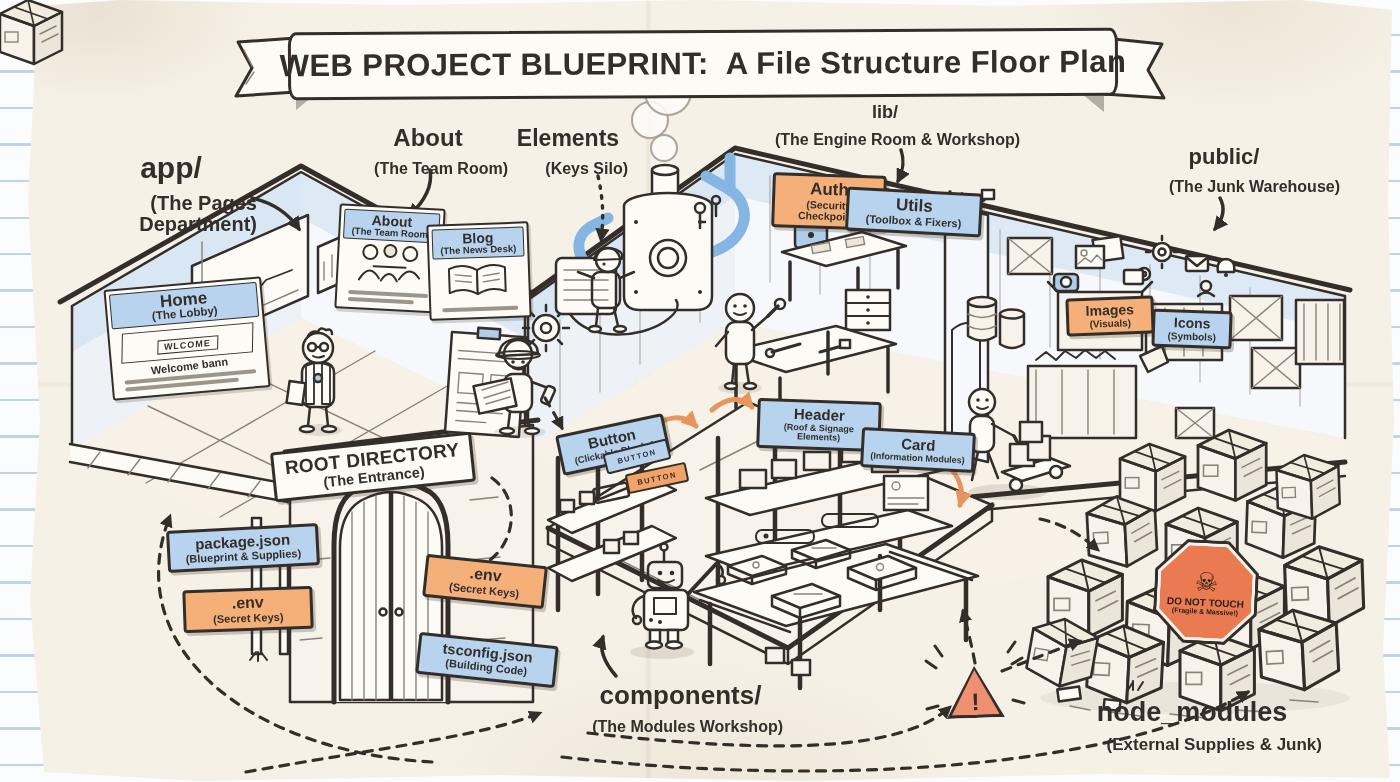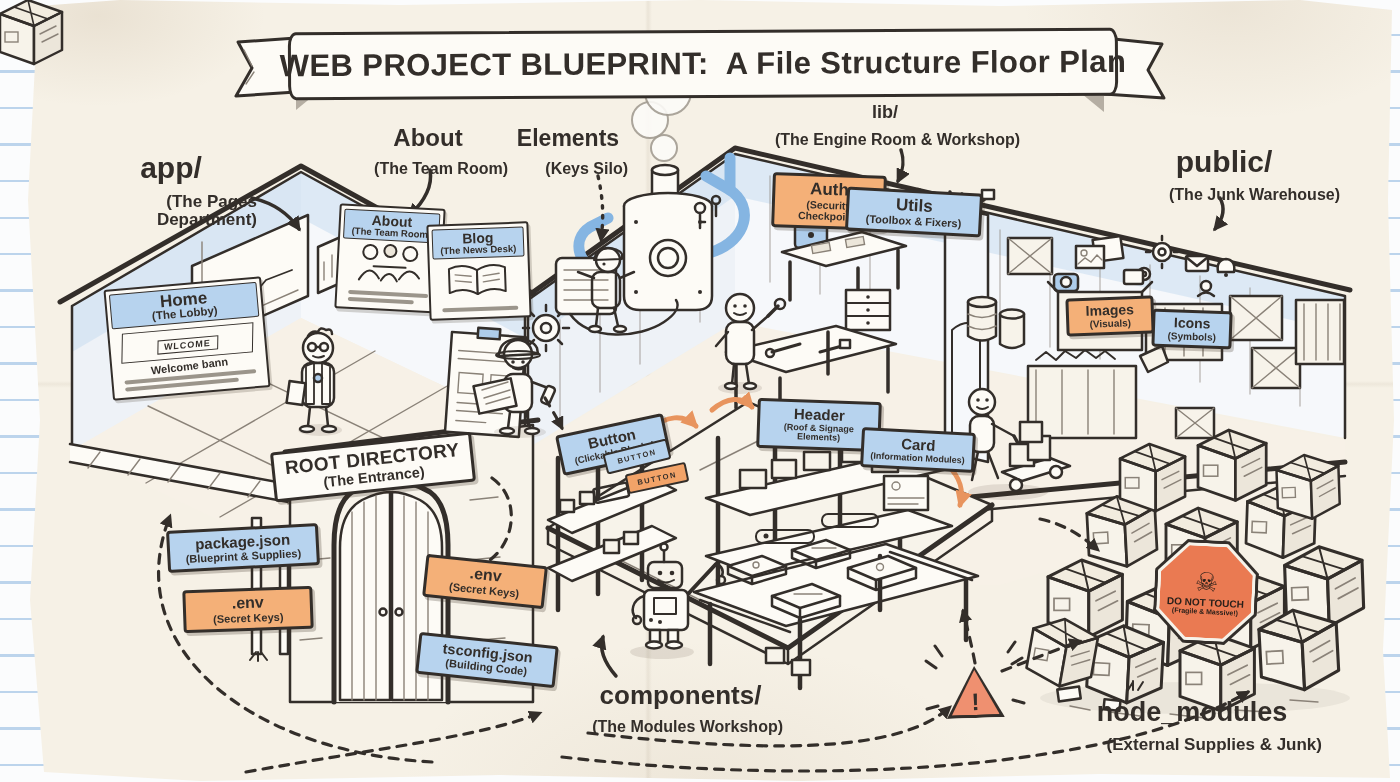--- a/index.html
+++ b/index.html
@@ -532,36 +532,36 @@
   </svg>
 
   <div class="ov" style="left:288px;top:30px;width:824px;height:62px;background:#fdfbf6;
        border:3.5px solid #332e2a;border-radius:8px/14px;transform:rotate(-.3deg);
        display:flex;align-items:center;justify-content:center;z-index:4;">
     <span style="font-size:31px;font-weight:800;letter-spacing:.4px;white-space:pre;">WEB PROJECT BLUEPRINT:  A File Structure Floor Plan</span>
   </div>
 
   <div class="ov callout" style="left:85px;top:152px;width:172px;">
     <span class="name" style="font-size:30px;">app/</span>
-    <span class="sub" style="font-size:17px;">(The Pages Department)</span>
+    <span class="sub" style="font-size:20px;">(The Pages Department)</span>
   </div>
   <div class="ov callout" style="left:348px;top:126px;width:160px;">
     <span class="name" style="font-size:24px;">About</span>
     <span class="sub">(The Team Room)</span>
   </div>
   <div class="ov callout" style="left:508px;top:127px;width:120px;">
     <span class="name" style="font-size:23px;">Elements</span>
     <span class="sub">(Keys Silo)</span>
   </div>
   <div class="ov callout" style="left:750px;top:103px;width:270px;">
     <span class="name" style="font-size:18px;">lib/</span>
     <span class="sub">(The Engine Room &amp; Workshop)</span>
   </div>
   <div class="ov callout" style="left:1108px;top:146px;width:232px;">
-    <span class="name" style="font-size:30px;">public/</span>
+    <span class="name" style="font-size:22px;">public/</span>
     <span class="sub">(The Junk Warehouse)</span>
   </div>
   <div class="ov callout" style="left:578px;top:682px;width:205px;">
     <span class="name" style="font-size:26px;">components/</span>
     <span class="sub">(The Modules Workshop)</span>
   </div>
   <div class="ov callout" style="left:1062px;top:698px;width:260px;">
     <span class="name" style="font-size:27px;">node_modules</span>
     <span class="sub" style="font-size:17px;">(External Supplies &amp; Junk)</span>
   </div>

